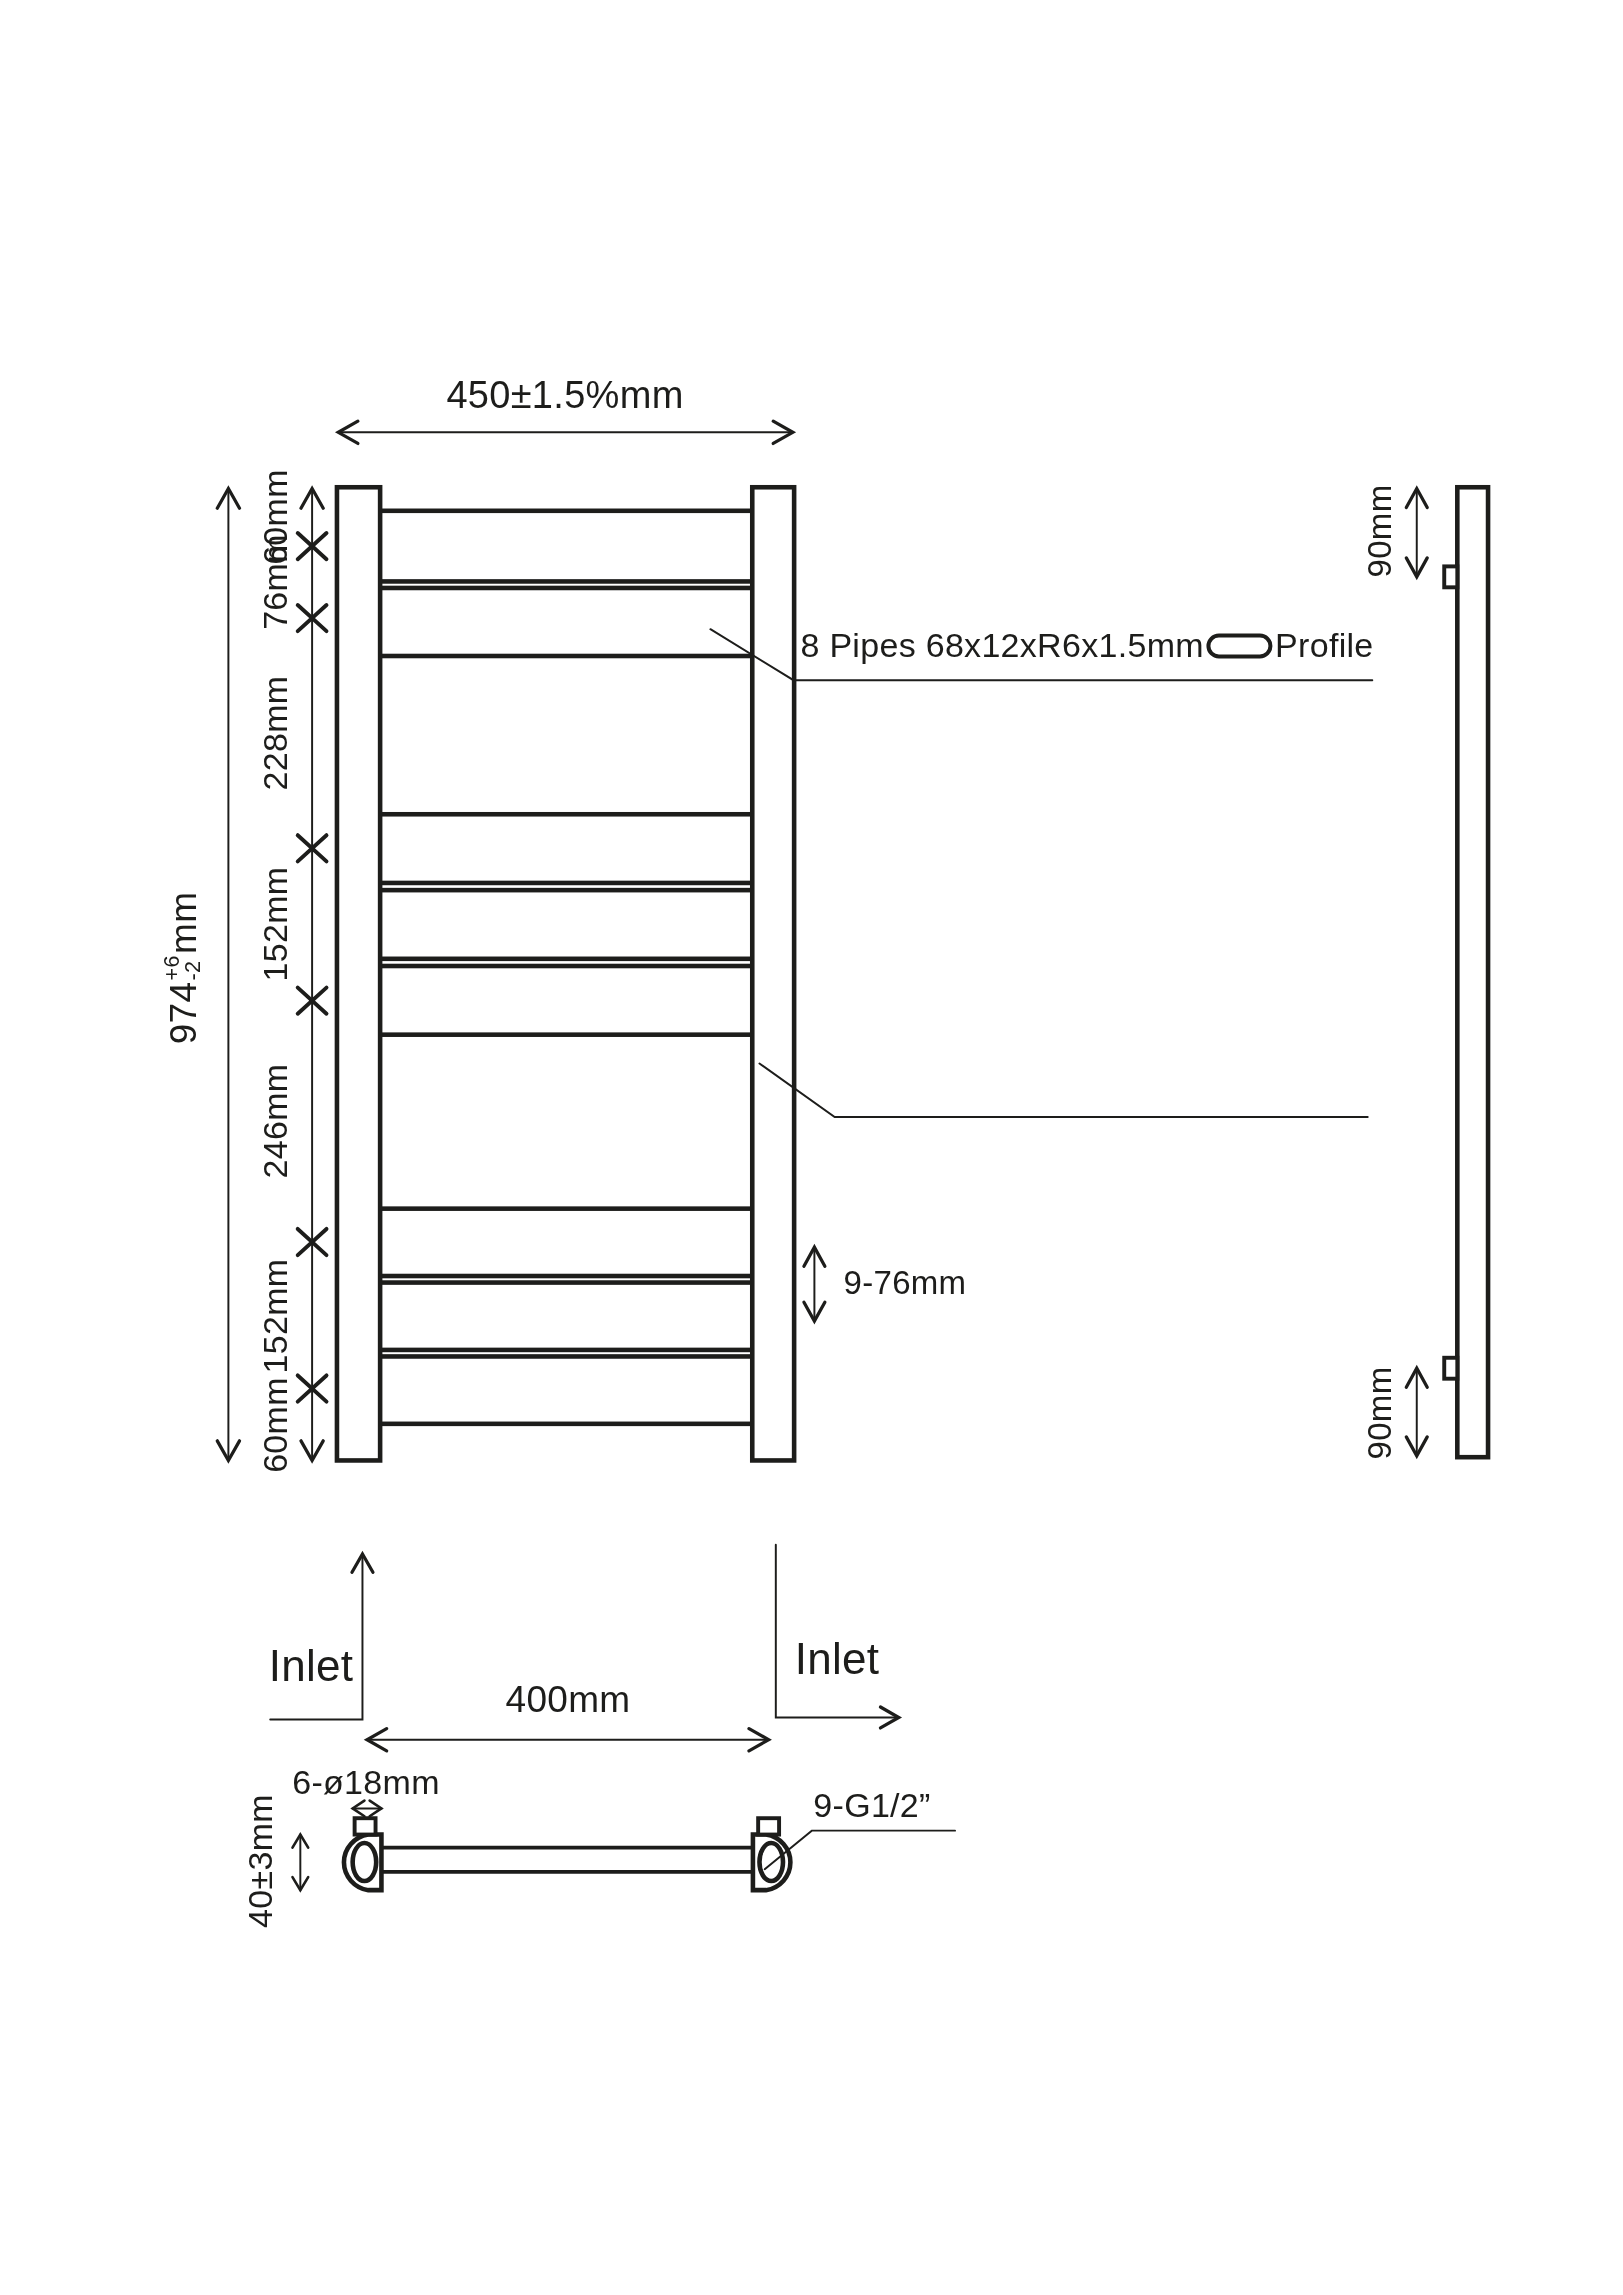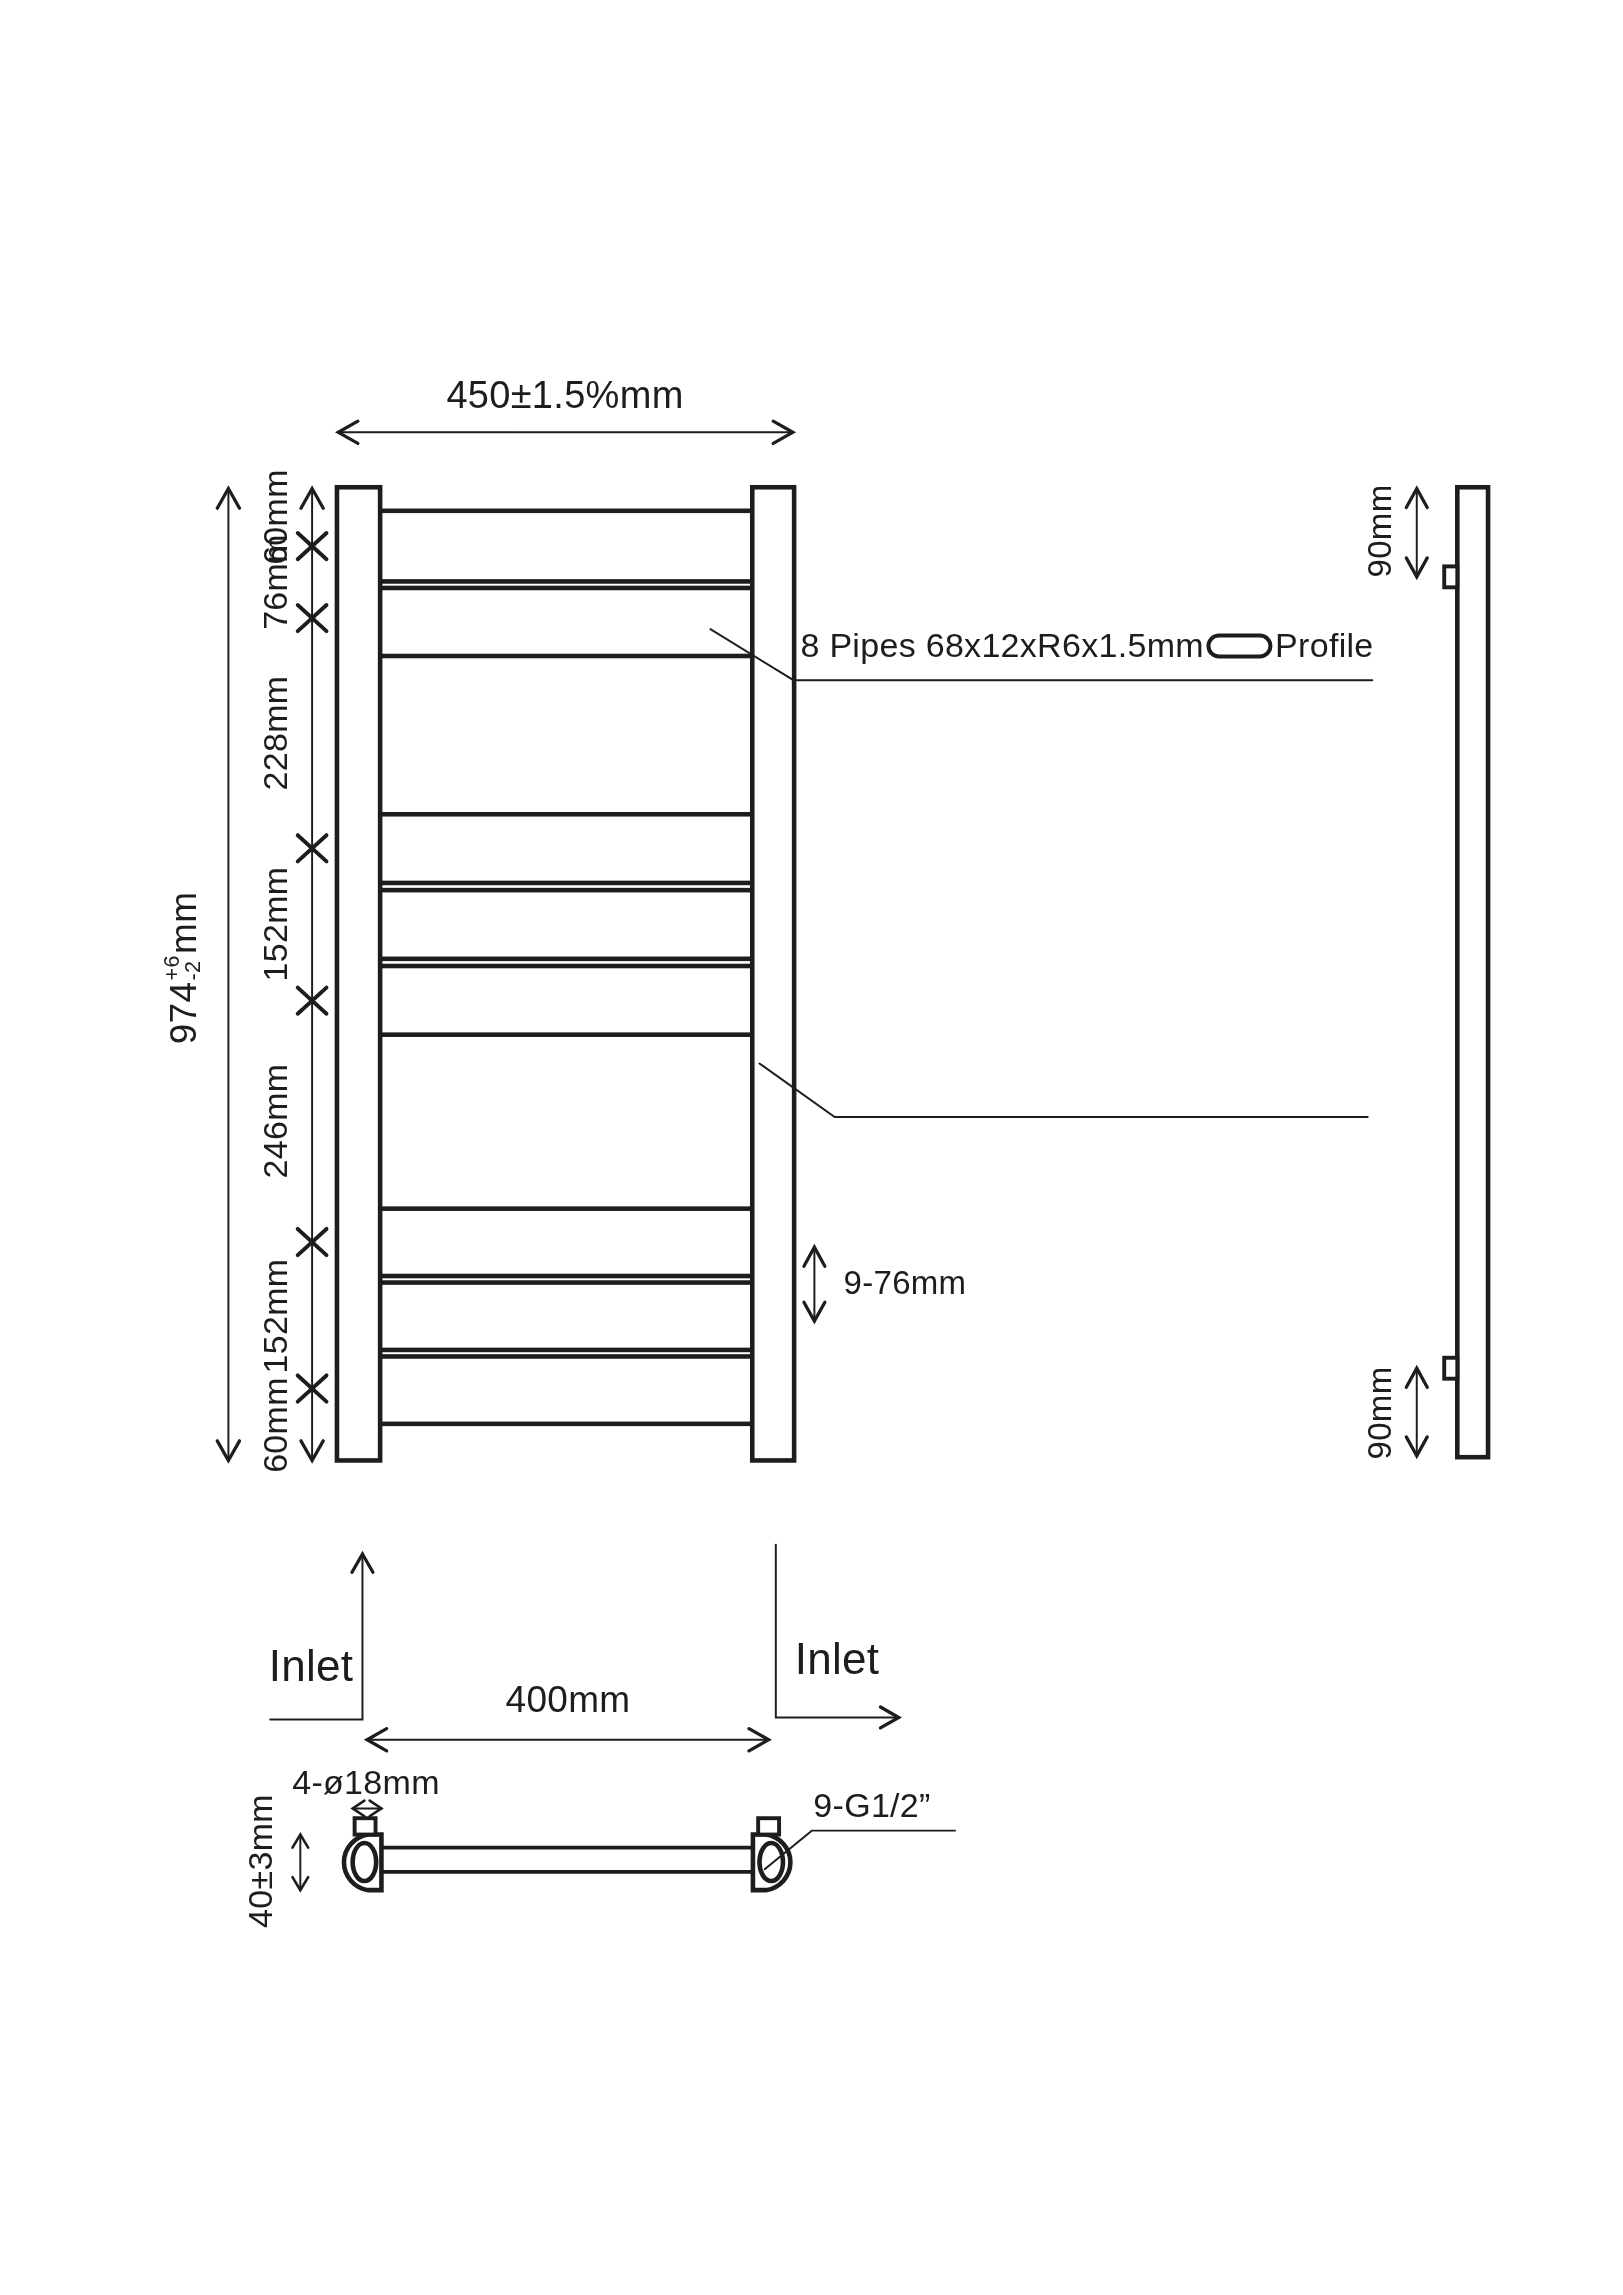--- a/index.html
+++ b/index.html
@@ -179,18 +179,18 @@
 
   <div class="txt fs50" style="left:890px;top:1283px;">9-76mm</div>
 
   <div class="txt rot fs50" style="left:1365px;top:531px;">90mm</div>
   <div class="txt rot fs50" style="left:1365px;top:1413px;">90mm</div>
 
   <div class="txt fs54" style="left:296px;top:1666px;">Inlet</div>
   <div class="txt fs54" style="left:822px;top:1659px;">Inlet</div>
 
   <div class="txt fs56" style="left:553px;top:1700px;">400mm</div>
-  <div class="txt" style="left:351px;top:1782px;">4-ø18mm</div>
+  <div class="txt" style="left:351px;top:1782px;">6-ø18mm</div>
   <div class="txt rot" style="left:245px;top:1861px;">40±3mm</div>
   <div class="txt" style="left:857px;top:1805px;">9-G1/2”</div>
 
 </div>
 
 
 </body></html>

